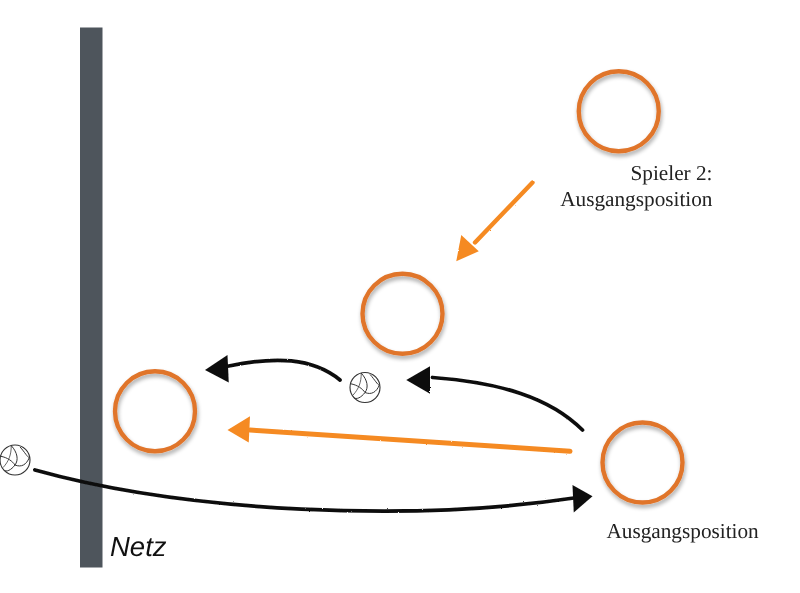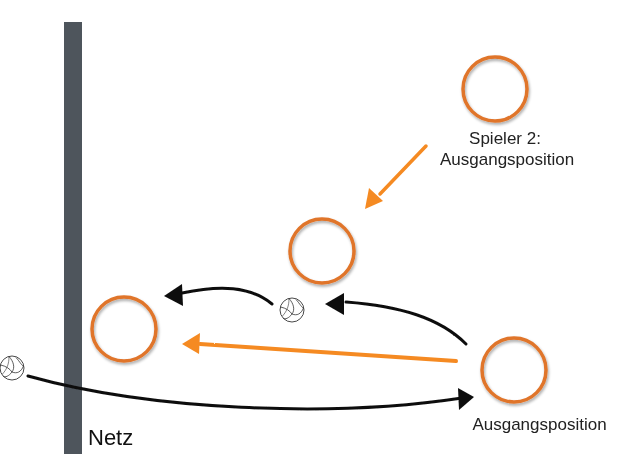--- a/index.html
+++ b/index.html
@@ -1,20 +1,20 @@
 <!DOCTYPE html>
 <html><head>
 <meta charset="utf-8">
 <style>
   html, body { margin: 0; padding: 0; background: #ffffff; }
   body { width: 640px; height: 474px; position: relative; overflow: hidden;
          font-family: "Liberation Sans", sans-serif; }
   #stage { position: absolute; left: 0; top: 0; width: 640px; height: 474px; }
-  .lbl { position: absolute; color: #222; font-size: 17px; text-align: center; line-height: 21px; white-space: nowrap; }
-  .net-label { position: absolute; left: 88px; top: 425px; font-size: 22px; color: #111; }
+  .lbl { position: absolute; color: #222; font-size: 17px; text-align: right; line-height: 21px; white-space: nowrap; font-family: Liberation Serif, serif; }
+  .net-label { position: absolute; left: 88px; top: 425px; font-size: 22px; color: #111; font-style: italic; }
 </style>
 </head>
 <body>
 
 <svg id="stage" viewBox="0 0 640 474">
   <defs>
     <filter id="rough" x="-10%" y="-10%" width="120%" height="120%">
       <feTurbulence type="fractalNoise" baseFrequency="0.9" numOctaves="1" result="n"></feTurbulence>
       <feDisplacementMap in="SourceGraphic" in2="n" scale="1.6"></feDisplacementMap>
     </filter>

